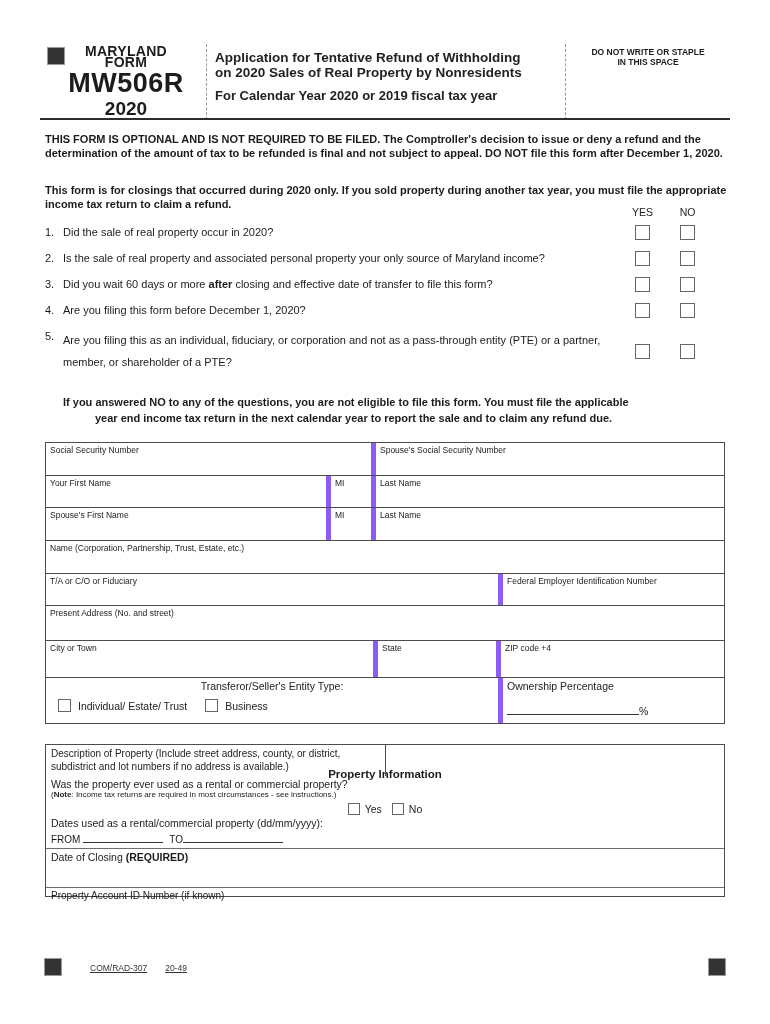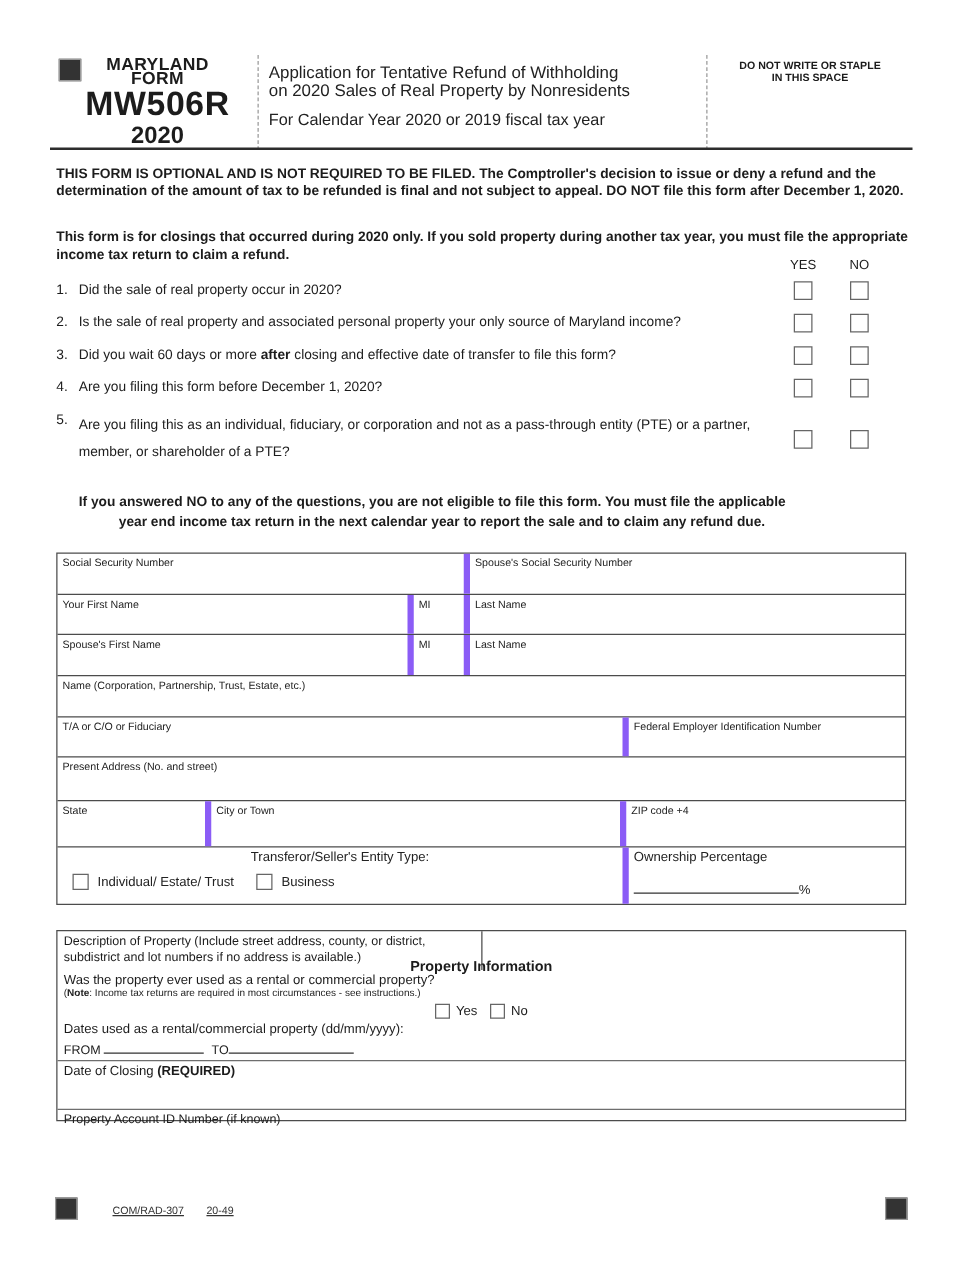--- a/index.html
+++ b/index.html
@@ -14,21 +14,21 @@
   #reg-br { left:708px; top:958px; }
 
   .form-id { position:absolute; left:66px; top:46px; width:120px; text-align:center; font-weight:bold; }
   .form-id .small { font-size:14px; line-height:11px; letter-spacing:0.3px; }
   .form-id .num { font-size:27px; line-height:27px; letter-spacing:0.5px; margin-top:2px; }
   .form-id .year { font-size:19px; line-height:20px; margin-top:2px; }
 
   .hdr-sep { position:absolute; top:44px; height:76px; border-left:1px dashed #999; }
   #sep1 { left:206px; } #sep2 { left:565px; }
 
-  .title-block { position:absolute; left:215px; top:50px; width:345px; font-weight:normal; color:#222; }
+  .title-block { position:absolute; left:215px; top:50px; width:345px; font-weight:bold; color:#222; }
   .title-block .t12 { font-size:13.5px; line-height:15px; }
   .title-block .t3  { font-size:13px;  line-height:15px; margin-top:8px; }
 
   .no-staple { position:absolute; left:572px; top:47px; width:152px; text-align:center;
                font-size:8.5px; font-weight:bold; line-height:10px; }
 
   .hdr-rule { position:absolute; left:40px; top:118px; width:690px; height:2px; background:#2d2d2d; }
 
   .intro1 { position:absolute; left:45px; top:133px; width:682px; font-size:11px; font-weight:bold; line-height:13.5px; }
   .intro2 { position:absolute; left:45px; top:184px; width:682px; font-size:11px; font-weight:bold; line-height:13.5px; }
@@ -208,22 +208,22 @@
     <div class="id-cell h33 grow last"><span>Name (Corporation, Partnership, Trust, Estate, etc.)</span></div>
   </div>
   <div class="id-row">
     <div class="id-cell h32 w457"><span>T/A or C/O or Fiduciary</span></div>
     <div class="id-cell h32 grow last"><span>Federal Employer Identification Number</span></div>
   </div>
   <div class="id-row">
     <div class="id-cell h35 grow last"><span>Present Address (No. and street)</span></div>
   </div>
   <div class="id-row">
+    <div class="id-cell h37 w332"><span>City or Town</span></div>
     <div class="id-cell h37 w123"><span>State</span></div>
-    <div class="id-cell h37 w332"><span>City or Town</span></div>
     <div class="id-cell h37 grow last"><span>ZIP code +4</span></div>
   </div>
   <div class="id-row">
     <div class="id-cell h45 w457">
       <div class="entity-label">Transferor/Seller's Entity Type:</div>
       <div class="entity-opts">
         <span class="cb-sm"></span>
         <span class="lbl">Individual/ Estate/ Trust</span>
         <span class="cb-sm"></span>
         <span class="lbl2">Business</span>

